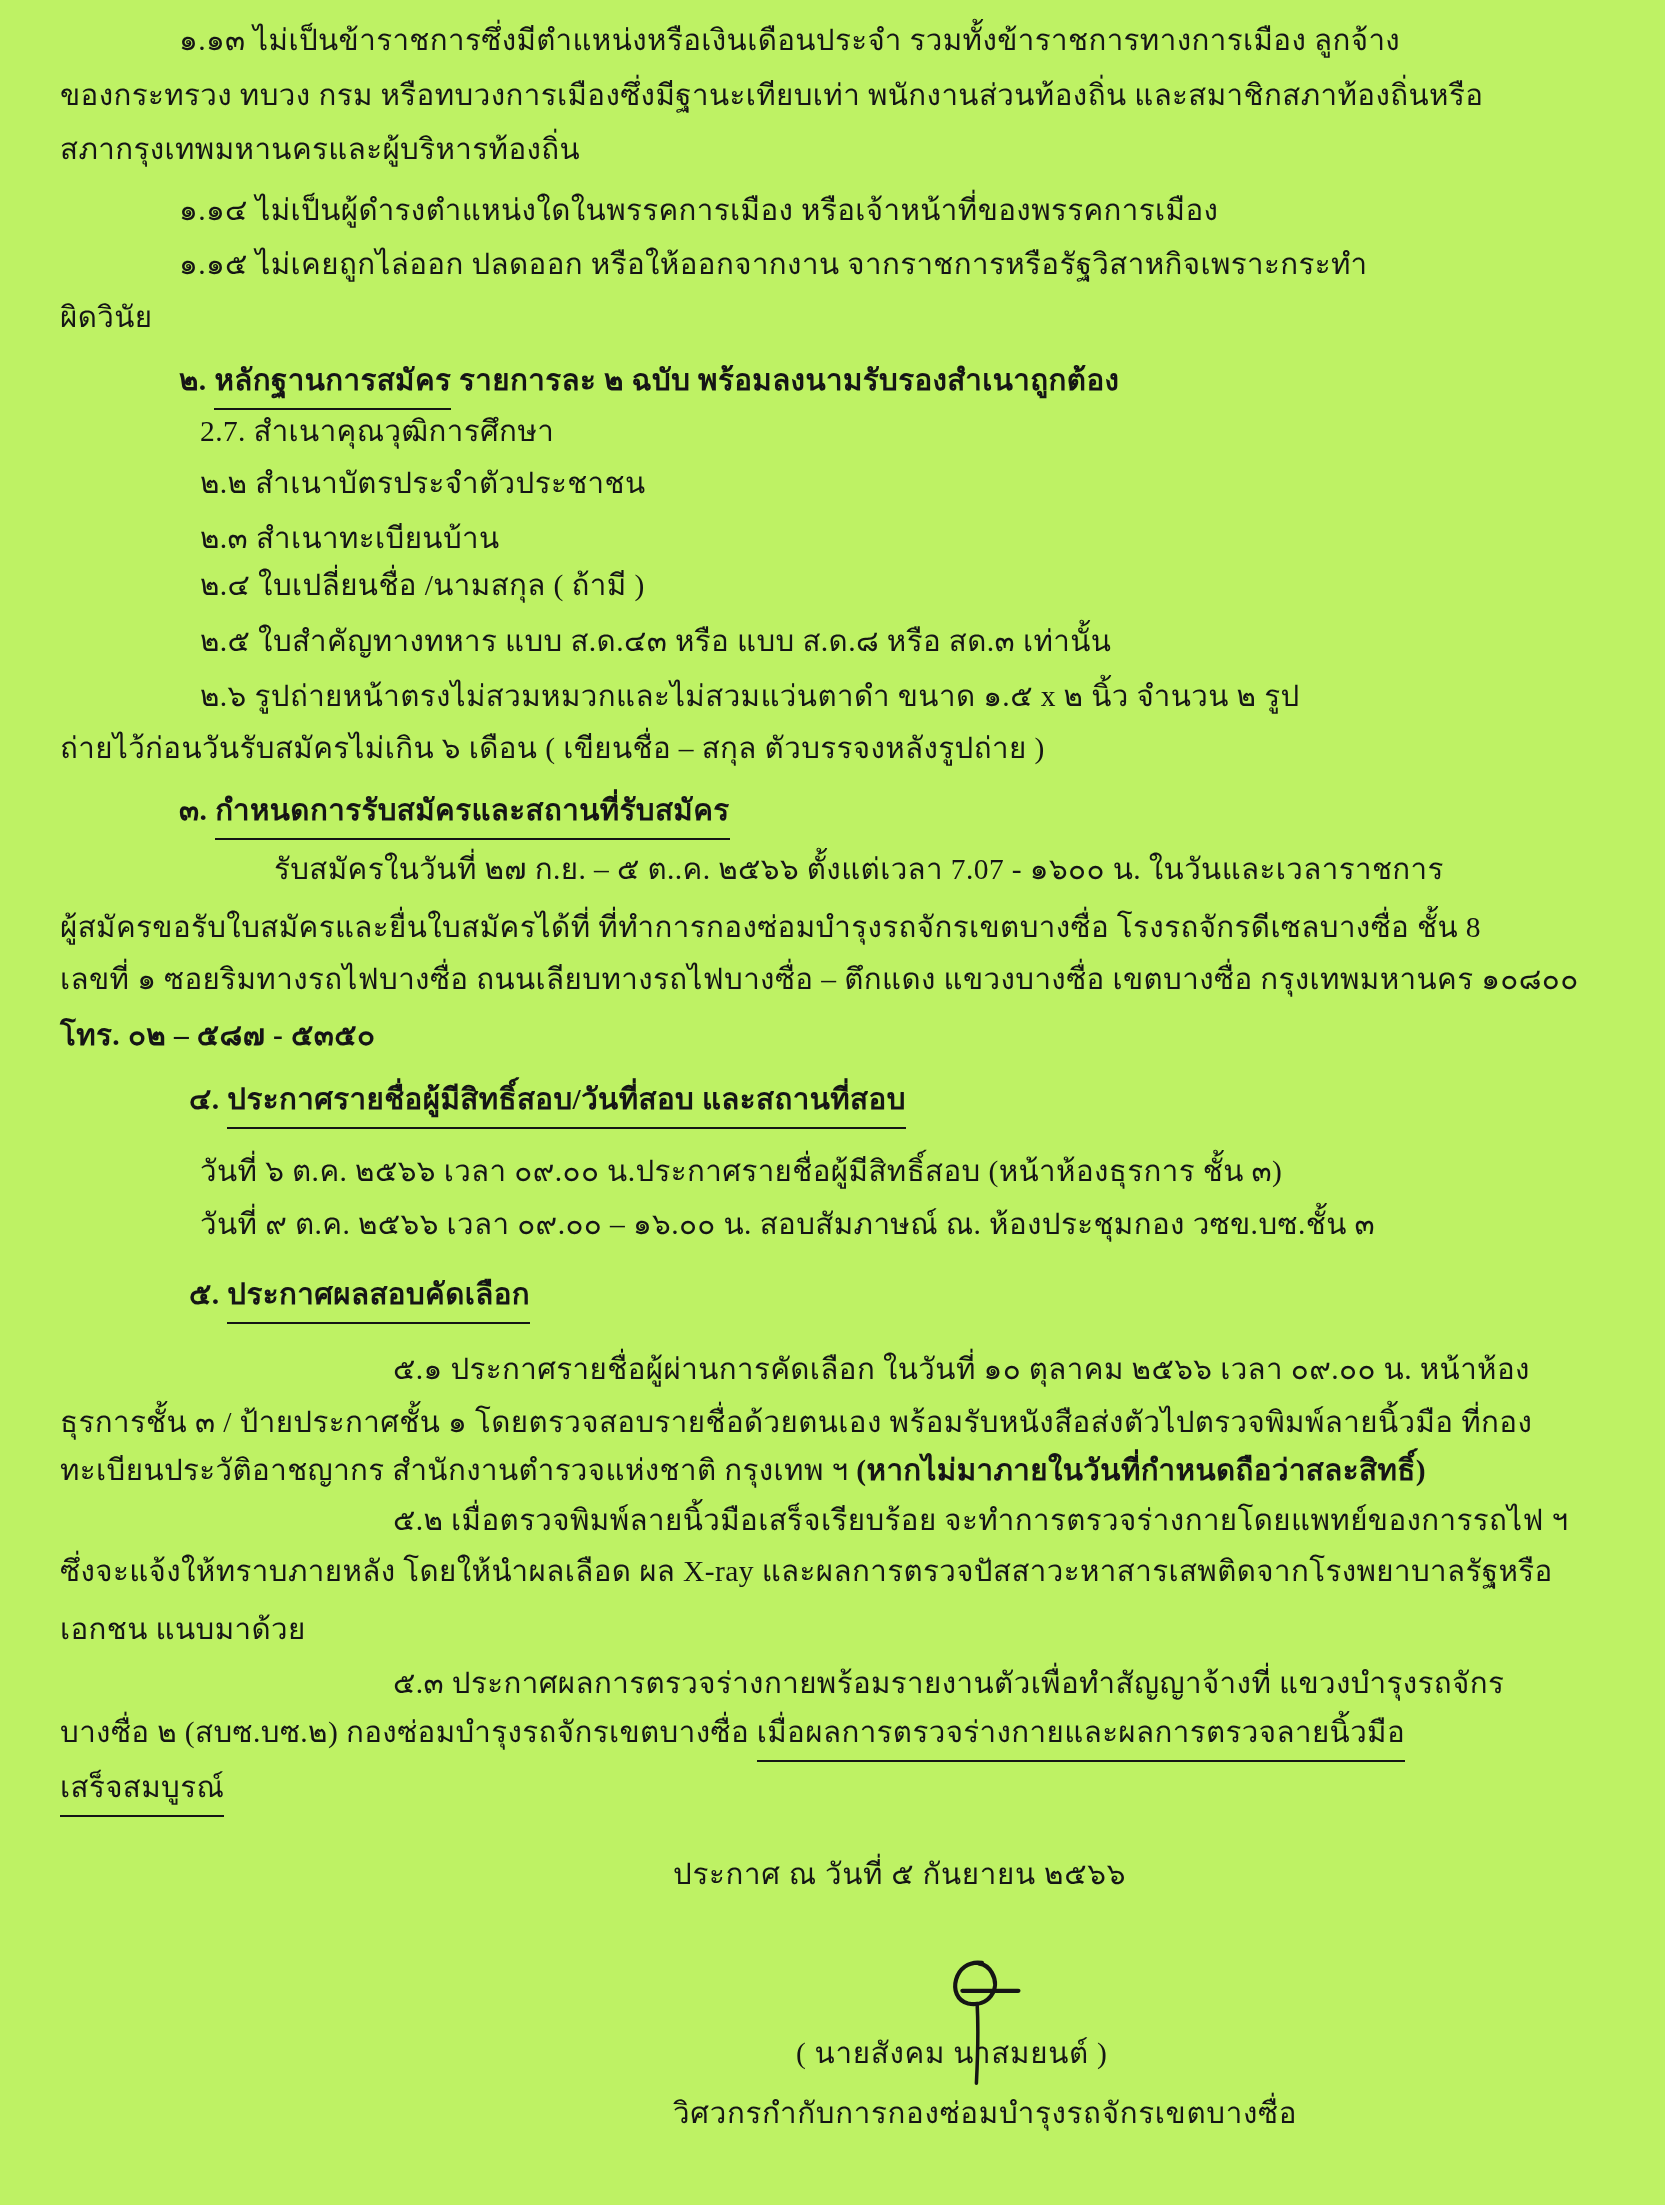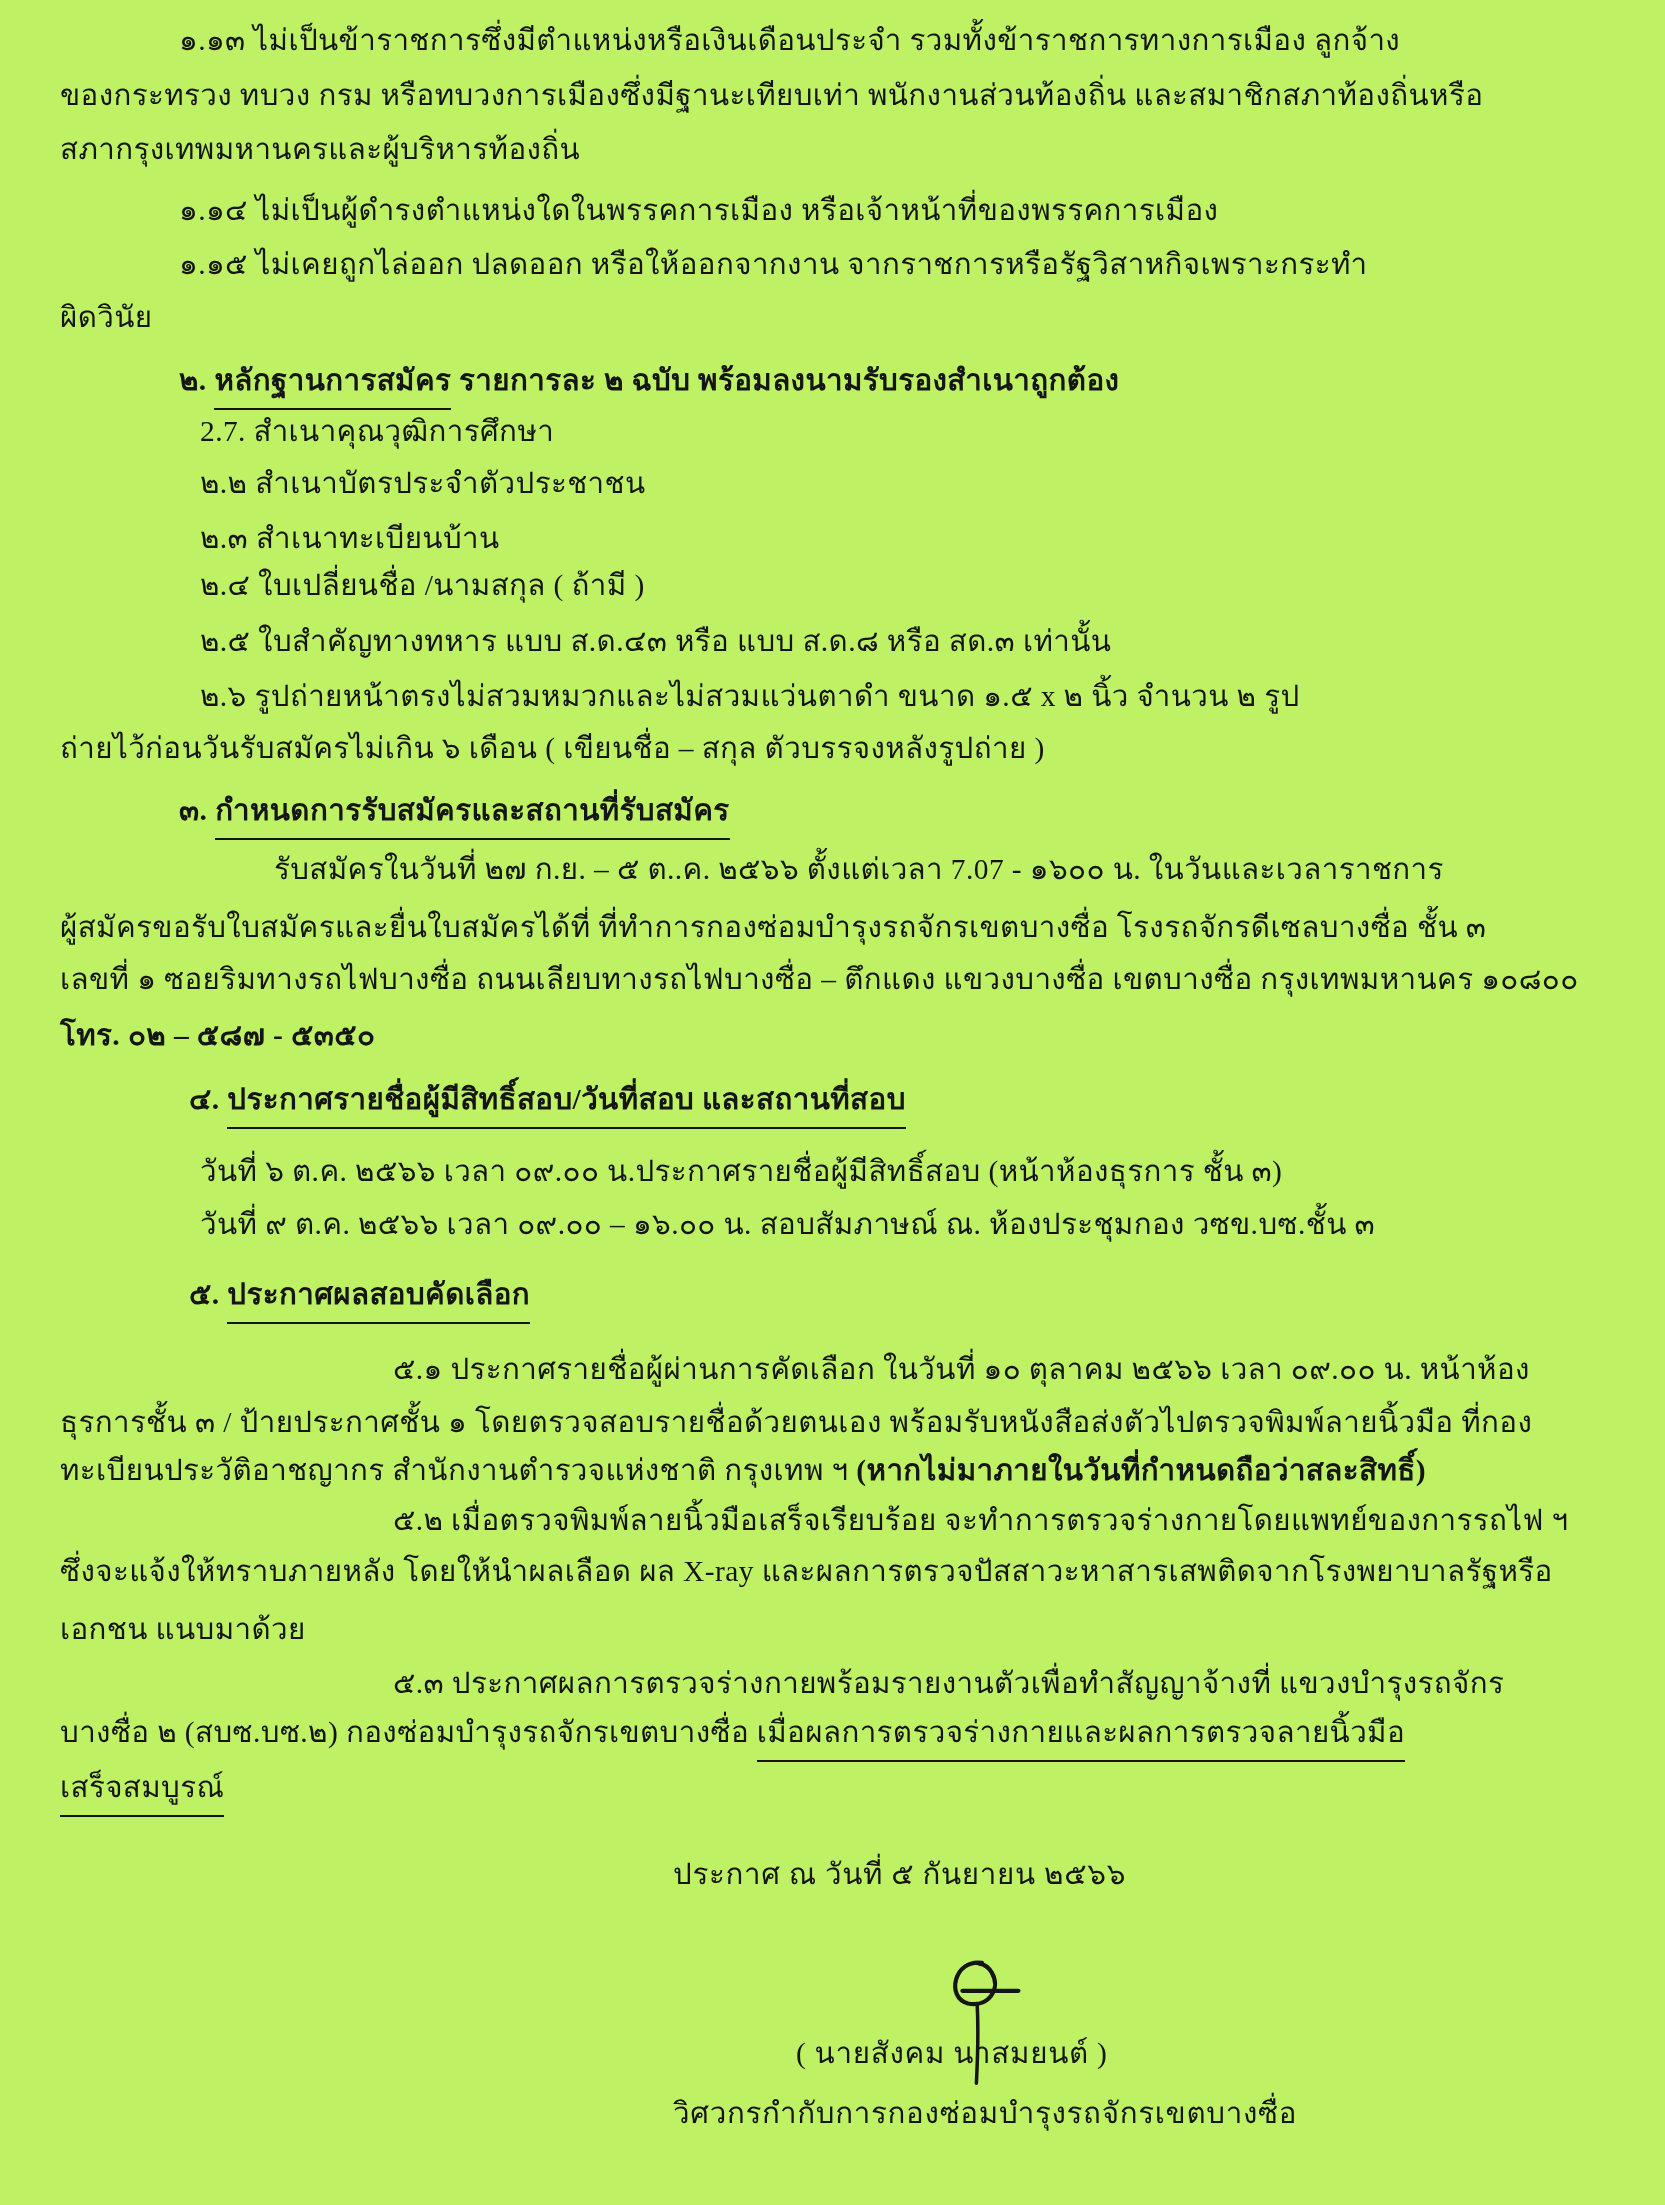--- a/index.html
+++ b/index.html
@@ -60,21 +60,21 @@
   <div class="line" style="top:622px; left:200px;">๒.๕  ใบสำคัญทางทหาร แบบ ส.ด.๔๓ หรือ แบบ ส.ด.๘ หรือ สด.๓ เท่านั้น</div>
   <div class="line" style="top:677px; left:200px;">๒.๖  รูปถ่ายหน้าตรงไม่สวมหมวกและไม่สวมแว่นตาดำ  ขนาด ๑.๕ x ๒ นิ้ว  จำนวน ๒ รูป</div>
   <div class="line" style="top:729px; left:60px;">ถ่ายไว้ก่อนวันรับสมัครไม่เกิน ๖ เดือน  ( เขียนชื่อ – สกุล ตัวบรรจงหลังรูปถ่าย )</div>
 
   <div class="line bold" style="top:791px; left:179px;">
     <span>๓.</span>
     <span class="uline">กำหนดการรับสมัครและสถานที่รับสมัคร</span>
   </div>
 
   <div class="line" style="top:850px; left:274px;">รับสมัครในวันที่ ๒๗ ก.ย. – ๕ ต..ค. ๒๕๖๖  ตั้งแต่เวลา 7.07 - ๑๖๐๐ น.  ในวันและเวลาราชการ</div>
-  <div class="line" style="top:908px; left:60px;">ผู้สมัครขอรับใบสมัครและยื่นใบสมัครได้ที่ ที่ทำการกองซ่อมบำรุงรถจักรเขตบางซื่อ โรงรถจักรดีเซลบางซื่อ ชั้น ๓</div>
+  <div class="line" style="top:908px; left:60px;">ผู้สมัครขอรับใบสมัครและยื่นใบสมัครได้ที่ ที่ทำการกองซ่อมบำรุงรถจักรเขตบางซื่อ โรงรถจักรดีเซลบางซื่อ ชั้น 8</div>
   <div class="line" style="top:960px; left:60px;">เลขที่ ๑ ซอยริมทางรถไฟบางซื่อ ถนนเลียบทางรถไฟบางซื่อ – ตึกแดง แขวงบางซื่อ เขตบางซื่อ  กรุงเทพมหานคร ๑๐๘๐๐</div>
   <div class="line bold" style="top:1016px; left:60px;">โทร. ๐๒ – ๕๘๗ - ๕๓๕๐</div>
 
   <div class="line bold" style="top:1080px; left:189px;">
     <span>๔.</span>
     <span class="uline">ประกาศรายชื่อผู้มีสิทธิ์สอบ/วันที่สอบ และสถานที่สอบ</span>
   </div>
 
   <div class="line" style="top:1152px; left:200px;">วันที่ ๖ ต.ค. ๒๕๖๖ เวลา ๐๙.๐๐ น.ประกาศรายชื่อผู้มีสิทธิ์สอบ (หน้าห้องธุรการ ชั้น ๓)</div>
   <div class="line" style="top:1205px; left:200px;">วันที่ ๙ ต.ค. ๒๕๖๖ เวลา ๐๙.๐๐ – ๑๖.๐๐ น. สอบสัมภาษณ์ ณ. ห้องประชุมกอง วซข.บซ.ชั้น ๓</div>

